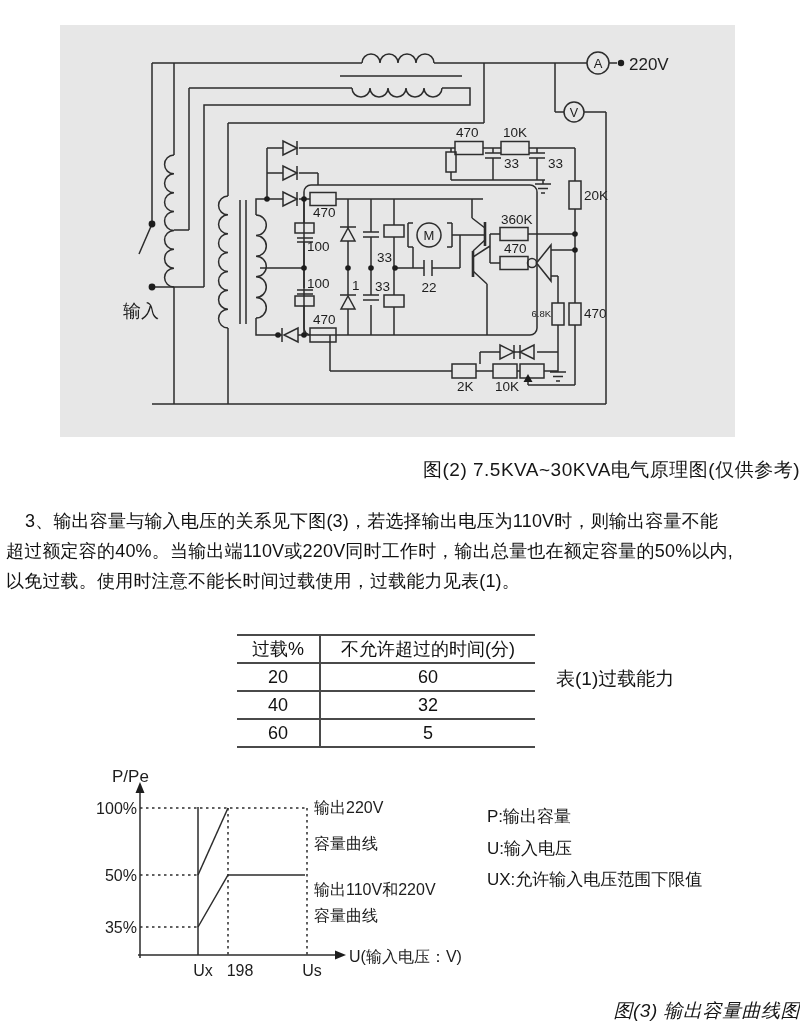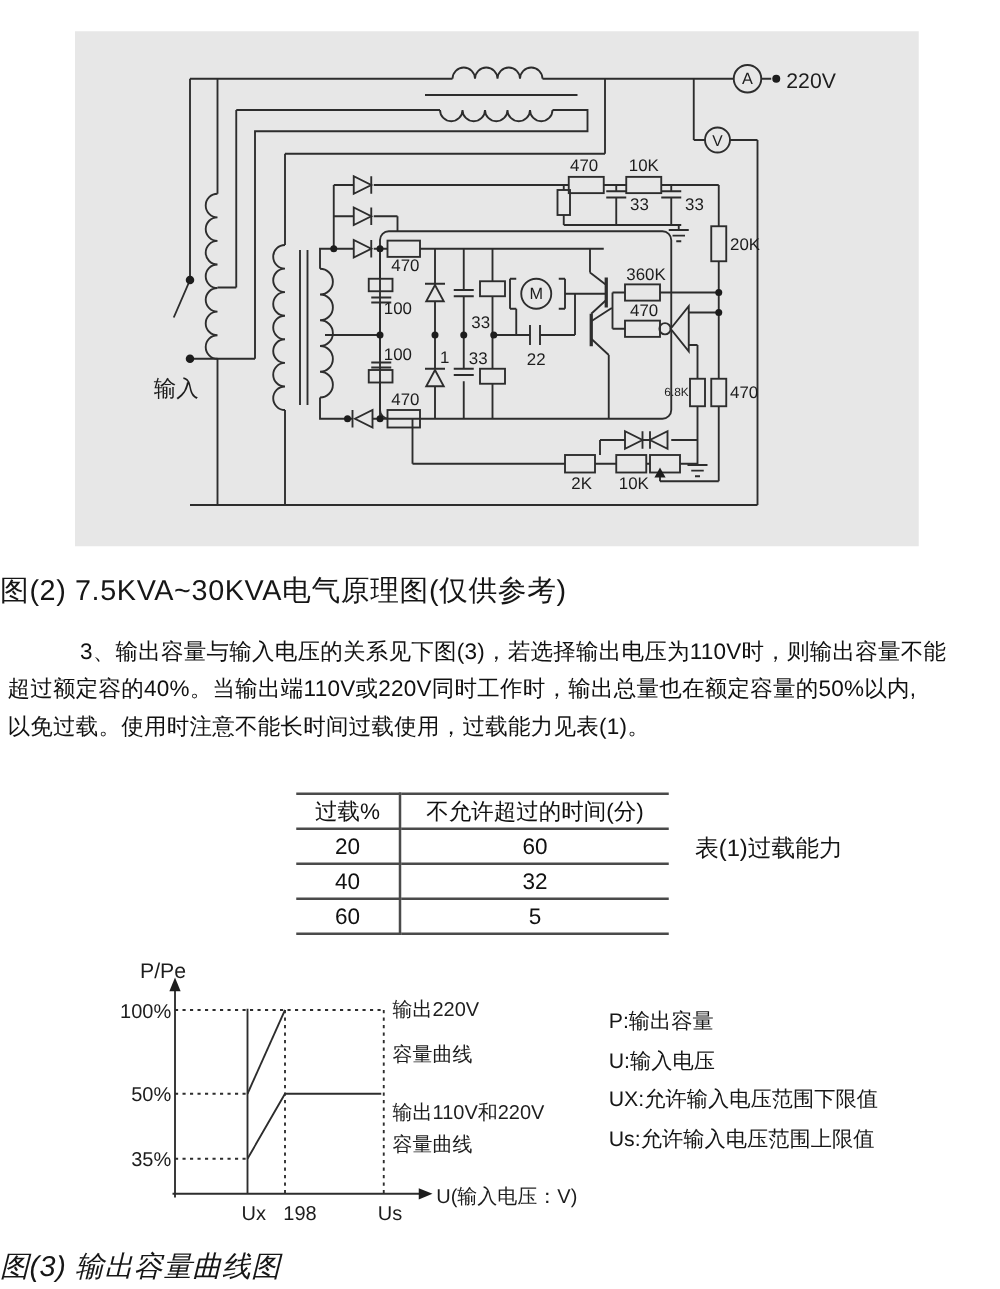--- a/index.html
+++ b/index.html
@@ -3,28 +3,28 @@
 <meta charset="utf-8">
 <style>
   * { margin:0; padding:0; box-sizing:border-box; }
   html,body { width:800px; height:1031px; background:#ffffff;
     font-family:"Liberation Sans", sans-serif; color:#1d1d1d; }
   #page { position:relative; width:800px; height:1031px; overflow:hidden; background:#fff; }
 
   .panel { position:absolute; left:60px; top:25px; width:675px; height:412px; background:#e7e7e7; }
   .panel svg { display:block; width:100%; height:100%; }
 
-  .caption { position:absolute; left:0; width:800px; text-align:left;
-    font-size:23px; letter-spacing:0.5px; color:#161616; }
+  .caption { position:absolute; left:0; width:800px; text-align:right;
+    font-size:19px; letter-spacing:0.5px; color:#161616; }
   #cap2 { top:457px; }
   #cap3 { top:998px;font-style:italic; }
 
   #para { position:absolute; left:6px; top:506px; width:790px;
     font-size:18px; line-height:30px; color:#111; letter-spacing:0.2px; }
-  #para .ln1 { padding-left:19px;text-align:center; }
+  #para .ln1 { padding-left:19px; }
 
   #tbl { position:absolute; left:237px; top:634px; width:298px;
     border-collapse:collapse; font-size:18px; color:#111; text-align:center; }
   #tbl td { border-bottom:2px solid #4a4a4a; height:28px; }
   #tbl tr:first-child td { border-top:2px solid #4a4a4a; }
   #tbl td:first-child { width:83px; border-right:2px solid #4a4a4a; }
   #tbl-side { position:absolute; left:556px; top:666px; font-size:19px; color:#161616; }
 
   #chart { position:absolute; left:60px; top:752px; width:420px; height:243px; }
   #chart svg { display:block; width:100%; height:100%; }
@@ -263,18 +263,17 @@
       <text class="ct" x="314" y="849" font-size="16">容量曲线</text>
       <text class="ct" x="314" y="895" font-size="16">输出110V和220V</text>
       <text class="ct" x="314" y="921" font-size="16">容量曲线</text>
     </svg>
   </div>
 
   <div id="legend">
     <div>P:输出容量</div>
     <div>U:输入电压</div>
     <div>UX:允许输入电压范围下限值</div>
-    <div>Us:允许输入电压范围上限值</div>
   </div>
 
   <div class="caption" id="cap3">图(3) 输出容量曲线图</div>
 
 </div>
 
 </body></html>

